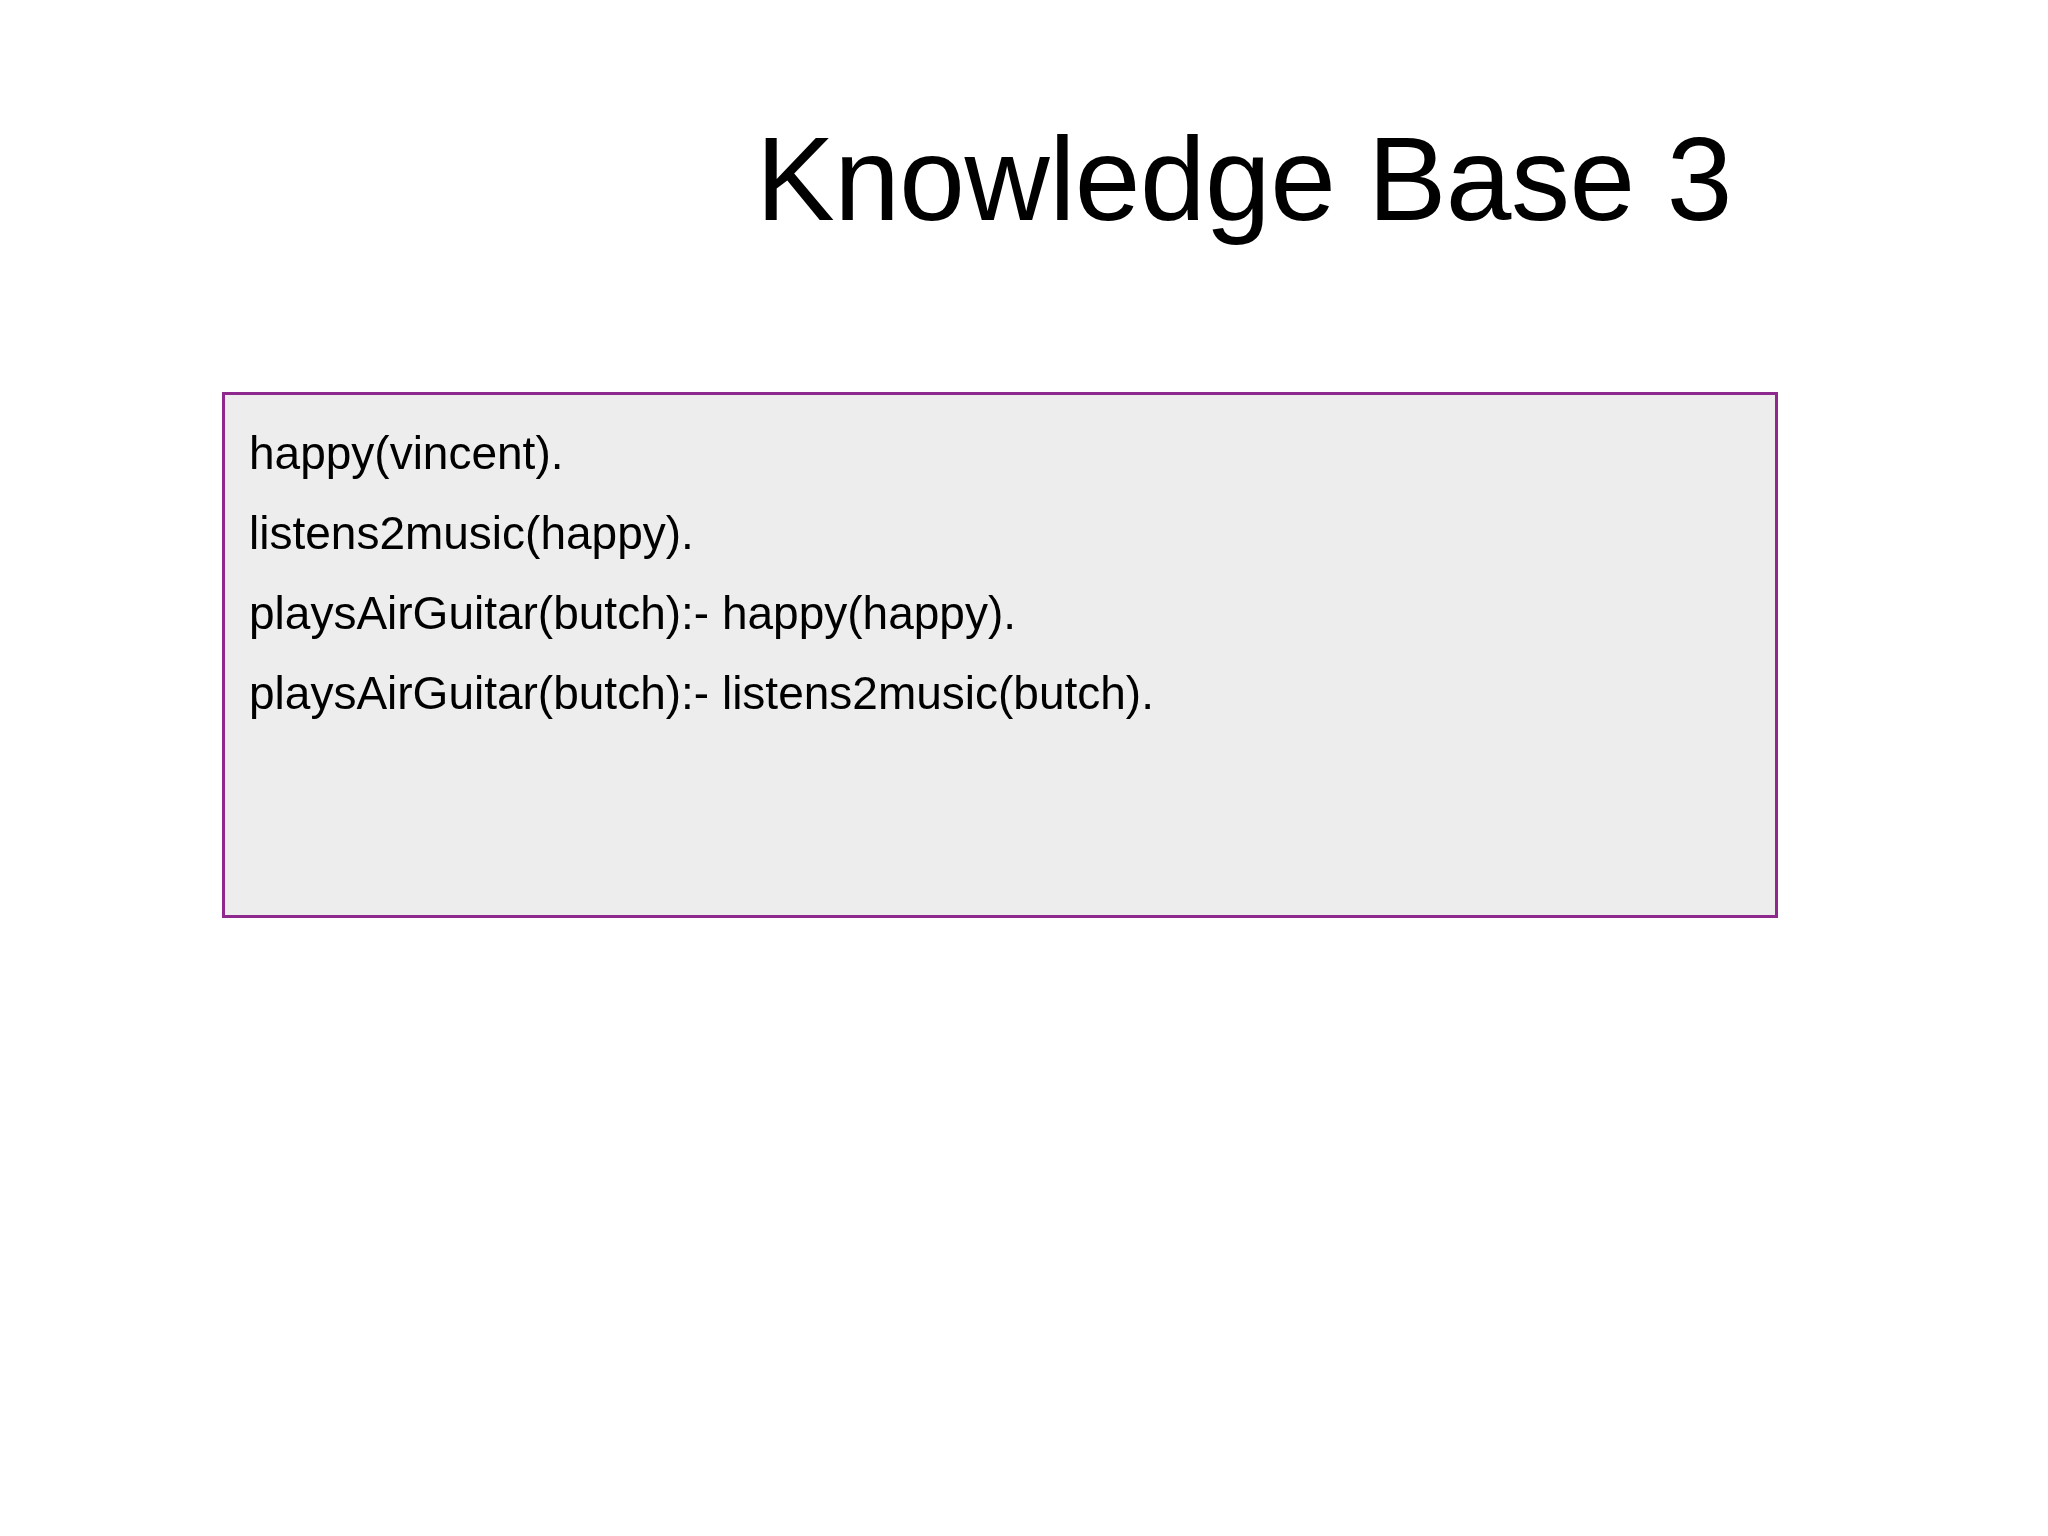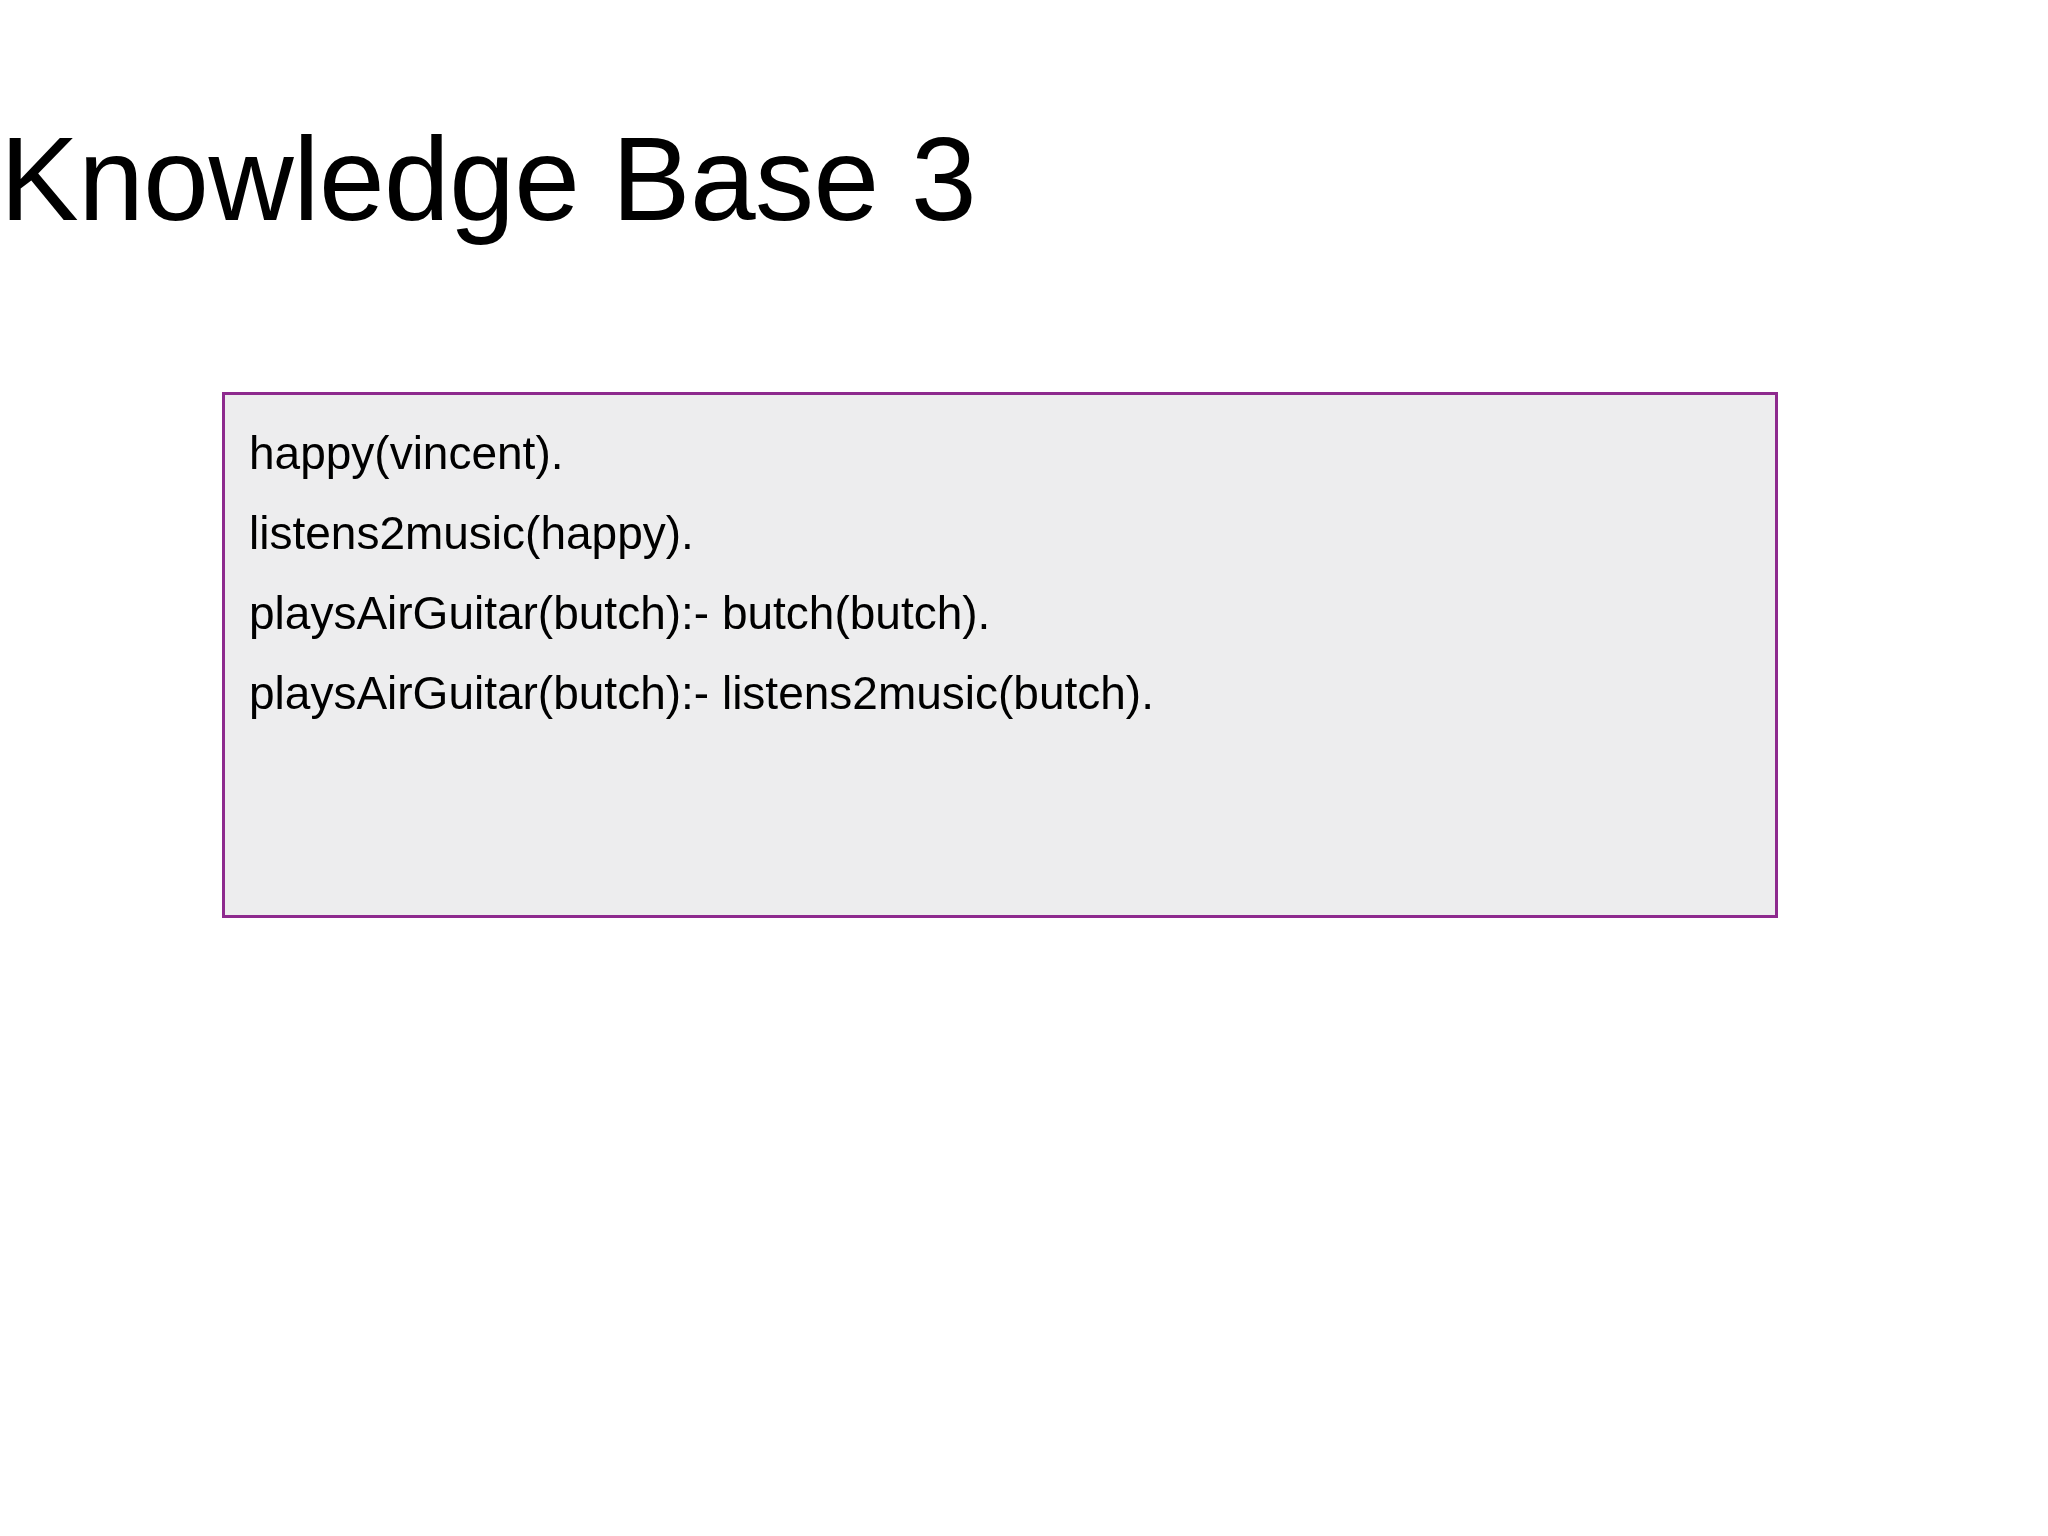--- a/index.html
+++ b/index.html
@@ -25,21 +25,21 @@
     height: 1536px;
     background: #ffffff;
   }
 
   
   .slide-title {
     position: absolute;
     left: 0;
     top: 116px;
     width: 1732px;
-    text-align: left;
+    text-align: right;
     font-size: 118px;
     font-weight: 400;
     line-height: 1.08;
     color: #000000;
     letter-spacing: -0.5px;
     white-space: pre;
   }
 
   
   .kb-box {
@@ -73,18 +73,18 @@
 <body>
 
 <div class="slide">
 
   <div class="slide-title">Knowledge Base 3</div>
 
   <div class="kb-box">
     <div class="kb-lines">
       <div class="kb-line">happy(vincent).</div>
       <div class="kb-line">listens2music(happy).</div>
-      <div class="kb-line">playsAirGuitar(butch):- butch(butch).</div>
+      <div class="kb-line">playsAirGuitar(butch):- happy(happy).</div>
       <div class="kb-line">playsAirGuitar(butch):- listens2music(butch).</div>
     </div>
   </div>
 
 </div>
 
 </body></html>

